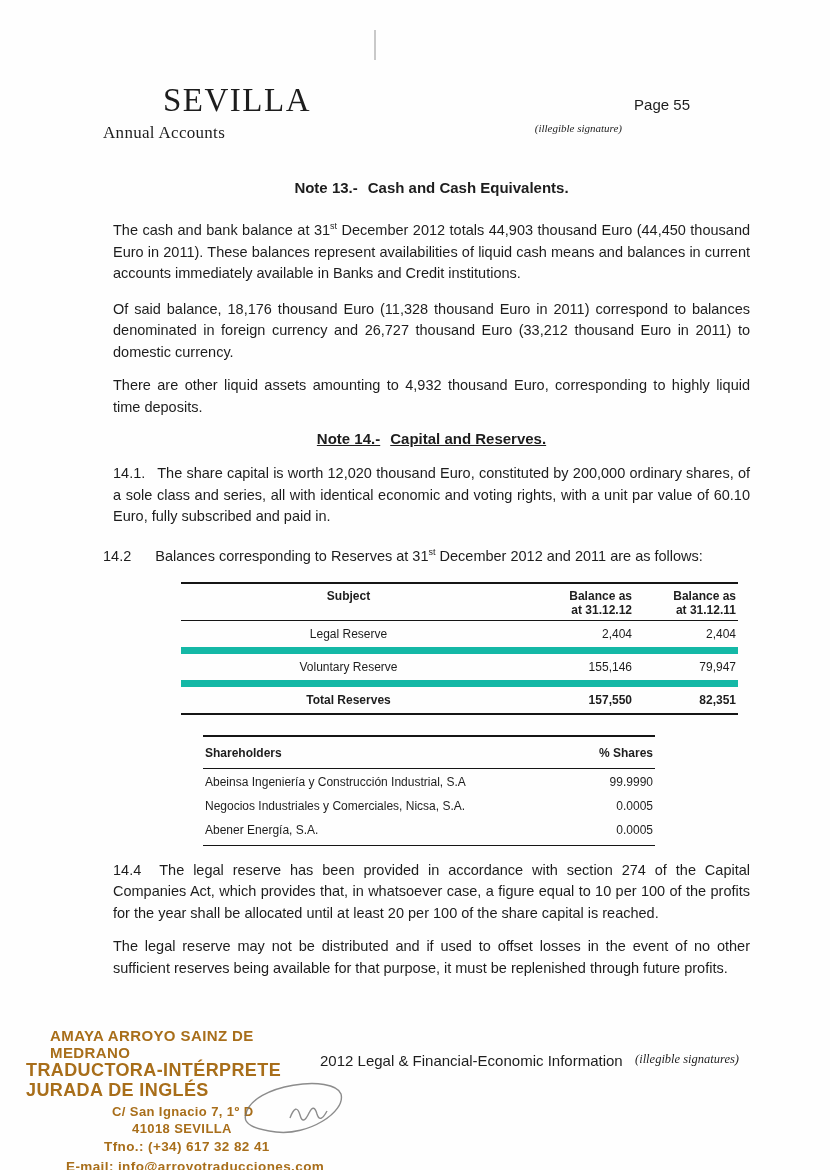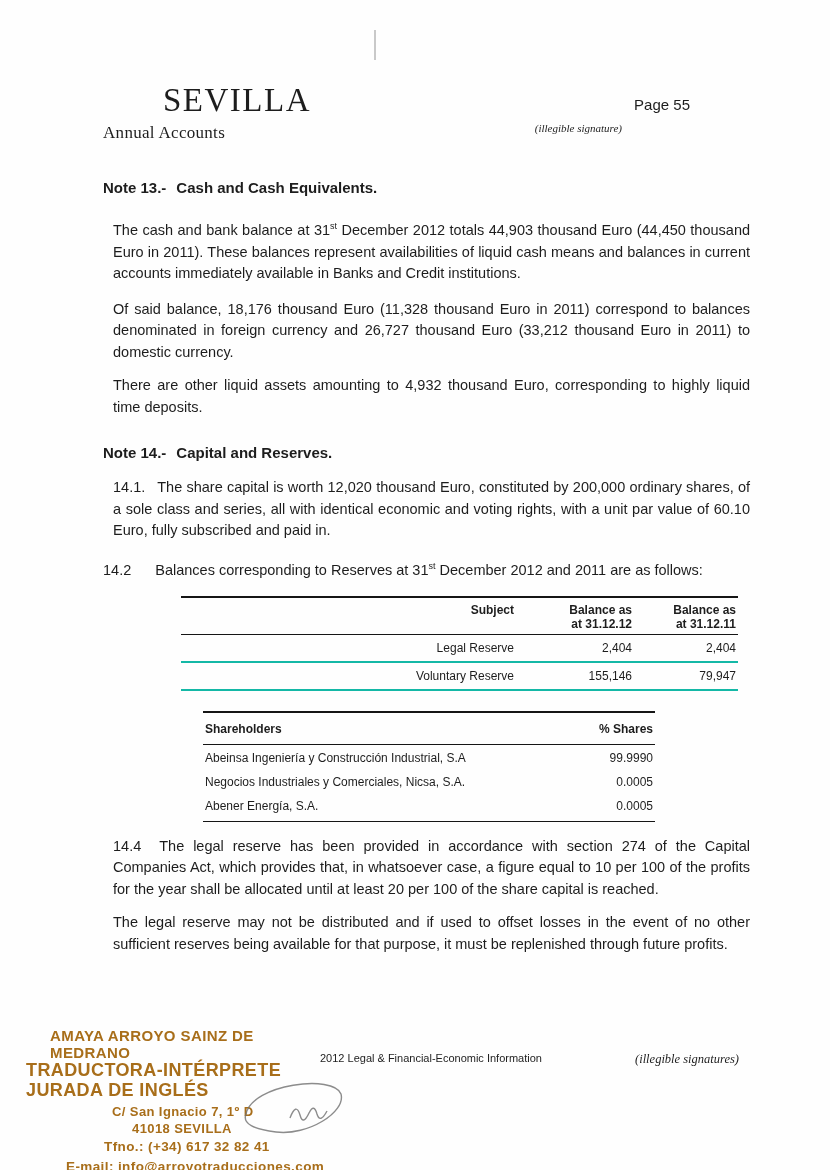--- a/index.html
+++ b/index.html
@@ -10,57 +10,57 @@
   
   .header{position:relative;padding-top:82px;}
   .logo{font-family:"Liberation Serif",serif;font-size:33px;font-weight:500;
         letter-spacing:1.5px;margin-left:60px;line-height:36px;}
   .page-num{position:absolute;top:96px;right:70px;font-size:15px;}
   .subtitle{font-family:"Liberation Serif",serif;font-size:17px;margin-top:5px;letter-spacing:0.3px;}
   .sig-note{position:absolute;top:122px;right:138px;font-family:"Liberation Serif",serif;
             font-style:italic;font-size:11px;}
 
   
-  .note-h{font-size:15px;font-weight:bold;margin:0;}
+  .note-h{font-size:15px;font-weight:bold;margin:0;text-align:center;}
   .note-h .note-title{margin-left:10px;}
   #h13{margin-top:36px;}
-  #h14{margin-top:26px;}
+  #h14{margin-top:12px;text-decoration:underline;}
   .para{font-size:14.5px;line-height:21.5px;text-align:justify;margin:10px;}
   #p1{margin-top:24px;} #p2{margin-top:14px;} #p3{margin-top:12px;}
   #p141{margin-top:16px;} #p144{margin-top:14px;} #plast{margin-top:12px;}
   .inline-num{margin-right:12px;}
   #p144 .inline-num{margin-right:18px;}
   .sect-line{font-size:14.5px;margin:0;}
   #s142{margin-top:20px;} #s142 .sect-num{margin-right:24px;}
   #s143{margin-top:33px;} #s143 .sect-num{margin-right:14px;}
   sup{font-size:9px;line-height:0;vertical-align:super;}
 
   
   .tbl1{margin:18px 0 0 78px;width:557px;border-top:2px solid #151515;font-size:12px;}
   .tbl1 .hdr{display:flex;align-items:flex-start;padding:5px 2px 3px;
              border-bottom:1.5px solid #151515;font-weight:bold;line-height:14px;}
-  .tbl1 .c1{flex:1;text-align:right;}
+  .tbl1 .c1{flex:1;text-align:center;}
   .tbl1 .c2{width:118px;text-align:right;}
   .tbl1 .c3{width:104px;text-align:right;}
-  .tbl1 .row{display:flex;padding:6px 2px 5px;border-bottom:2px solid #14b8a6;line-height:15px;}
+  .tbl1 .row{display:flex;padding:6px 2px 5px;border-bottom:7px solid #14b8a6;line-height:15px;}
   .tbl1 .total{font-weight:bold;border-bottom:2.5px solid #151515;}
 
   
   .tbl2{margin:20px 16px 0 100px;width:452px;border-top:2px solid #151515;
         border-bottom:1.5px solid #151515;font-size:12px;}
   .tbl2 .hdr{display:flex;padding:9px 2px 7px;border-bottom:1.5px solid #151515;
              font-weight:bold;line-height:15px;}
   .tbl2 .c1{flex:1;text-align:left;}
   .tbl2 .c2{width:110px;text-align:right;}
   .tbl2 .row{display:flex;padding:6px 2px 3px;line-height:15px;}
   .tbl2 .row:first-of-type{padding-top:8px;}
   .tbl2 .row:last-of-type{padding-bottom:7px;}
 
   
-  .footer-center{position:absolute;left:320px;top:1052px;font-size:11px;}
+  .footer-center{position:absolute;left:320px;top:1052px;font-size:15px;}
   .footer-sigs{position:absolute;left:635px;top:1052px;font-family:"Liberation Serif",serif;
                font-style:italic;font-size:12.5px;}
 
   
   .stamp{position:absolute;left:26px;top:1028px;width:300px;color:#a16207;
          font-weight:bold;letter-spacing:0.4px;opacity:0.92;line-height:1.1;}
   .st1{font-size:15px;margin-left:24px;}
   .st2{font-size:18px;margin-top:0;}
   .st3{font-size:13px;margin-left:86px;margin-top:4px;}
   .st4{font-size:13px;margin-left:106px;margin-top:3px;}
@@ -124,20 +124,25 @@
       <div class="row">
         <div class="c1">Legal Reserve</div>
         <div class="c2">2,404</div>
         <div class="c3">2,404</div>
       </div>
       <div class="row">
         <div class="c1">Voluntary Reserve</div>
         <div class="c2">155,146</div>
         <div class="c3">79,947</div>
       </div>
+      <div class="row total">
+        <div class="c1">Total Reserves</div>
+        <div class="c2">157,550</div>
+        <div class="c3">82,351</div>
+      </div>
     </div>
 
 
     <div class="tbl2">
       <div class="hdr">
         <div class="c1">Shareholders</div>
         <div class="c2">% Shares</div>
       </div>
       <div class="row">
         <div class="c1">Abeinsa Ingeniería y Construcción Industrial, S.A</div>

